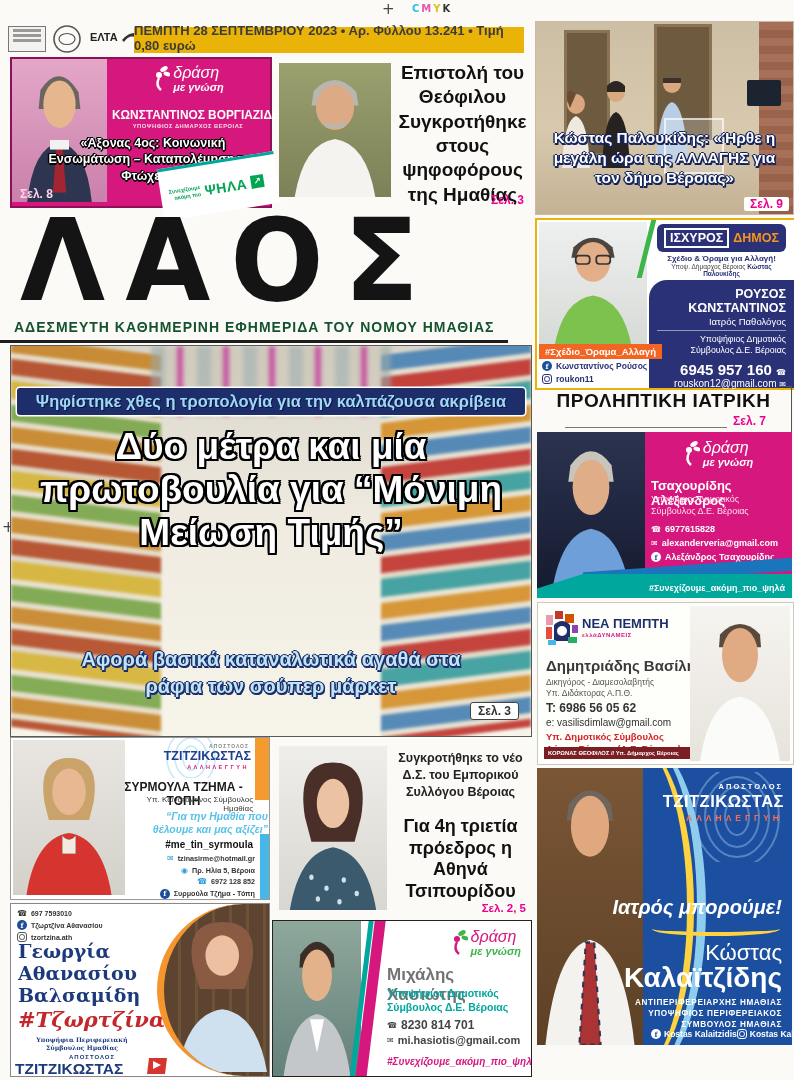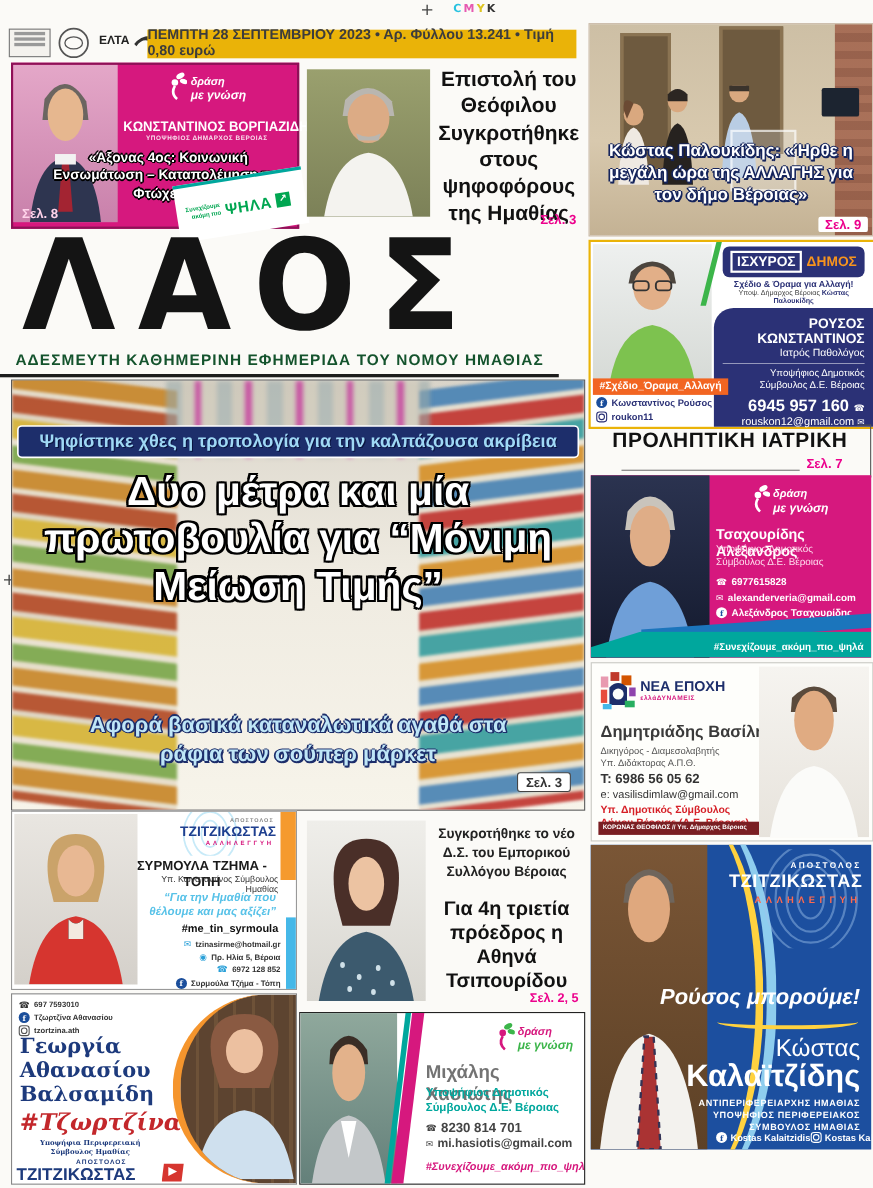--- a/index.html
+++ b/index.html
@@ -27,21 +27,21 @@
   .photo{position:absolute;overflow:hidden;}
   .photo svg{width:100%;height:100%;display:block;}
   .crow{display:flex;align-items:center;gap:4px;white-space:nowrap;}
   .ci{font-family:"DejaVu Sans",sans-serif;font-size:8px;}
   .fbic{display:inline-flex;width:10px;height:10px;border-radius:50%;background:#1b4e9b;color:#fff;
         align-items:center;justify-content:center;font:700 7px/1 "DejaVu Serif",serif;flex:0 0 auto;}
   .fbic.inv{background:#fff;color:#1c4f9f;}
   .igic{width:8px;height:8px;border:1.3px solid currentColor;border-radius:3px;position:relative;display:inline-block;flex:0 0 auto;}
   .igic:after{content:"";position:absolute;inset:1.2px;border:1px solid currentColor;border-radius:50%;}
   .dg-logo{display:flex;align-items:flex-start;justify-content:center;gap:3px;font-style:italic;line-height:1;}
-  .dg-logo .l1{font-weight:700;font-size:10px;}
+  .dg-logo .l1{font-weight:400;font-size:16px;}
   .dg-logo .l2{font-weight:800;font-size:11px;display:block;margin-top:1px;}
   
   .vorg{position:absolute;left:10px;top:57px;width:258px;height:147px;background:#d6187e;border:2px solid #8e1157;}
   .vorg .name{position:absolute;left:96px;right:2px;top:49px;text-align:center;color:#fff;
               font:900 12.5px "Liberation Sans",sans-serif;transform:scaleX(.95);white-space:nowrap;}
   .vorg .role{position:absolute;left:96px;right:2px;top:64px;text-align:center;color:rgba(255,255,255,.85);
               font:700 5.8px "Liberation Sans",sans-serif;letter-spacing:.5px;}
   .vorg .quote{position:absolute;left:34px;right:10px;top:76px;text-align:center;color:#fff;
                font:800 12.5px/1.3 "Liberation Sans",sans-serif;
                text-shadow:-1.5px 0 #000,1.5px 0 #000,0 -1.5px #000,0 1.5px #000,1px 1px #000,-1px -1px #000;}
@@ -163,21 +163,21 @@
   .kalai .soc .crow{gap:3px;}
   
   .syrm{position:absolute;left:10px;top:737px;width:258px;height:161px;background:#fff;border:1px solid #999;overflow:hidden;}
   .syrm .ob{position:absolute;right:0;top:0;width:14px;height:62px;background:#f59a2e;}
   .syrm .bb{position:absolute;right:0;top:96px;width:9px;height:65px;background:#45b8e8;}
   .syrm .ap{position:absolute;right:20px;top:5px;font:700 5px "Liberation Sans",sans-serif;color:#888;letter-spacing:1px;}
   .syrm .tz{position:absolute;right:18px;top:11px;font:900 12.5px "Liberation Sans",sans-serif;color:#1e3f8f;}
   .syrm .al{position:absolute;right:20px;top:26px;font:800 5.5px "Liberation Sans",sans-serif;color:#d6187e;letter-spacing:2.5px;}
   .syrm .nm{position:absolute;left:103px;top:42px;right:16px;text-align:center;font:900 12px "Liberation Sans",sans-serif;color:#1a1a1a;}
   .syrm .rl{position:absolute;left:118px;top:57px;right:16px;text-align:right;font:400 8px "Liberation Sans",sans-serif;color:#333;}
-  .syrm .qt{position:absolute;left:118px;top:72px;right:18px;text-align:right;font:italic 800 10.5px/1.25 "Liberation Sans",sans-serif;color:#58c2e8;}
+  .syrm .qt{position:absolute;left:118px;top:72px;right:1px;text-align:right;font:italic 800 10.5px/1.25 "Liberation Sans",sans-serif;color:#58c2e8;}
   .syrm .ht{position:absolute;left:118px;top:101px;right:16px;text-align:right;font:900 10px "Liberation Sans",sans-serif;color:#111;}
   .syrm .cons{position:absolute;left:128px;top:116px;right:14px;display:flex;flex-direction:column;gap:2.5px;
               font:700 7.2px "Liberation Sans",sans-serif;color:#333;}
   .syrm .ci{color:#2aa0d8;}
   
   .athin{position:absolute;left:275px;top:742px;width:255px;height:174px;}
   .athin .lead{position:absolute;left:116px;right:0;top:8px;text-align:center;font:800 12.5px/1.35 "Liberation Sans",sans-serif;color:#222;}
   .athin .hl{position:absolute;left:116px;right:0;top:74px;text-align:center;font:900 18px/1.2 "Liberation Sans",sans-serif;color:#111;}
   .athin .pref{position:absolute;right:4px;bottom:2px;font-size:11.5px;}
   
@@ -416,21 +416,21 @@
       <rect x="0" y="4" width="7" height="10" fill="#e89ab0"></rect>
         <rect x="9" y="0" width="8" height="8" fill="#c0392b"></rect>
       <rect x="19" y="3" width="9" height="9" fill="#d35400"></rect>
         <rect x="0" y="16" width="6" height="12" fill="#e74c3c"></rect>
       <path d="M8 30 L8 14 Q16 6 24 14 L24 30 Z" fill="#1d2e6b"></path>
         <circle cx="16" cy="20" r="5" fill="#fdfdfb"></circle>
       <rect x="26" y="14" width="6" height="8" fill="#8e44ad"></rect>
         <rect x="2" y="29" width="8" height="5" fill="#45b8e8"></rect>
       <rect x="22" y="26" width="9" height="6" fill="#27ae60"></rect>
     </svg>
-    <div class="lgname">ΝΕΑ ΕΠΟΧΗ</div>
+    <div class="lgname">ΝΕΑ ΠΕΜΠΤΗ</div>
     <div class="lgsub">ελλάΔΥΝΑΜΕΙΣ</div>
     <div class="nm">Δημητριάδης Βασίλης</div>
     <div class="p1">Δικηγόρος - Διαμεσολαβητής</div>
     <div class="p2">Υπ. Διδάκτορας Α.Π.Θ.</div>
     <div class="ph">T: 6986 56 05 62</div>
     <div class="em">e: vasilisdimlaw@gmail.com</div>
     <div class="rl">Υπ. Δημοτικός Σύμβουλος Δήμου Βέροιας (Δ.Ε. Βέροιας)</div>
     <div class="strip">ΚΟΡΩΝΑΣ ΘΕΟΦΙΛΟΣ // Υπ. Δήμαρχος Βέροιας</div>
     <div class="photo" style="left:152px;top:3px;width:100px;height:155px;background:linear-gradient(180deg,#f6f4f0,#e7e3dc)">
       <svg viewBox="0 0 100 120" preserveAspectRatio="none">
@@ -457,21 +457,21 @@
       <g fill="none" stroke="#9fc4ec" stroke-width="2">
         <ellipse cx="50" cy="45" rx="12" ry="18"></ellipse>
           <ellipse cx="50" cy="45" rx="22" ry="30"></ellipse>
         <ellipse cx="50" cy="45" rx="32" ry="40"></ellipse>
           <ellipse cx="50" cy="45" rx="42" ry="50"></ellipse>
       </g>
     </svg>
     <div class="ap">ΑΠΟΣΤΟΛΟΣ</div>
     <div class="tz">ΤΖΙΤΖΙΚΩΣΤΑΣ</div>
     <div class="al">ΑΛΛΗΛΕΓΓΥΗ</div>
-    <div class="slogan">Ρούσος μπορούμε!</div>
+    <div class="slogan">Ιατρός μπορούμε!</div>
     <div class="swoosh"></div>
     <div class="fn">Κώστας</div>
     <div class="ln">Καλαϊτζίδης</div>
     <div class="r1">ΑΝΤΙΠΕΡΙΦΕΡΕΙΑΡΧΗΣ ΗΜΑΘΙΑΣ</div>
     <div class="r2">ΥΠΟΨΗΦΙΟΣ ΠΕΡΙΦΕΡΕΙΑΚΟΣ</div>
     <div class="r3">ΣΥΜΒΟΥΛΟΣ ΗΜΑΘΙΑΣ</div>
     <div class="soc">
       <span class="crow">
           <span class="fbic inv">
             <b>f</b>

